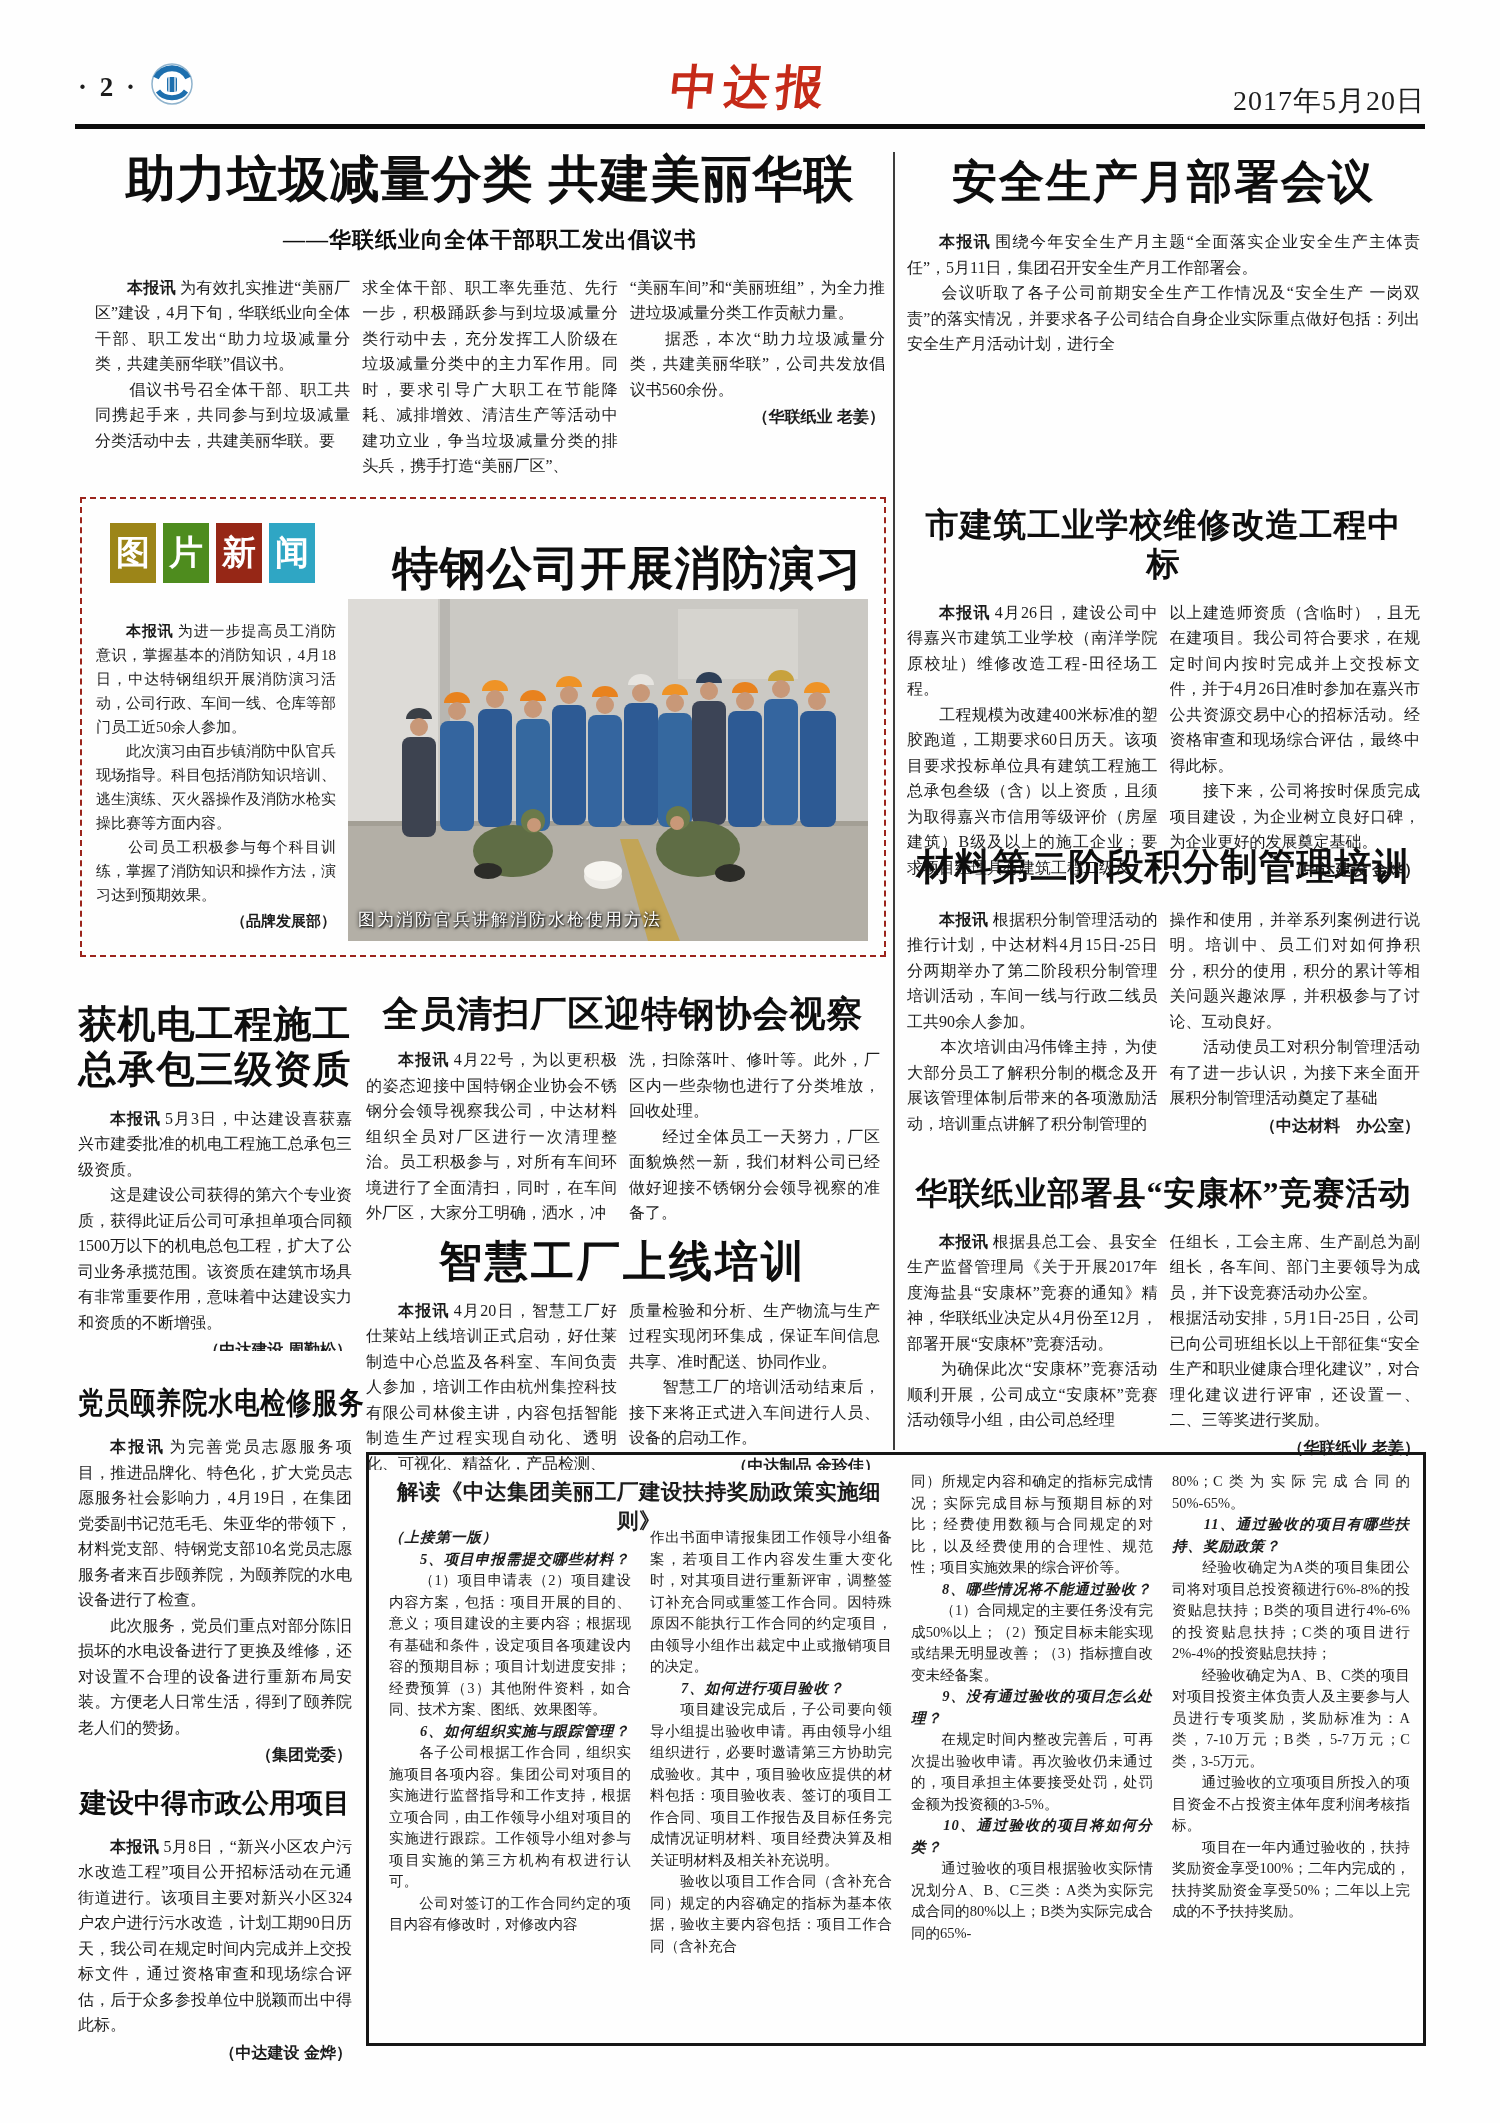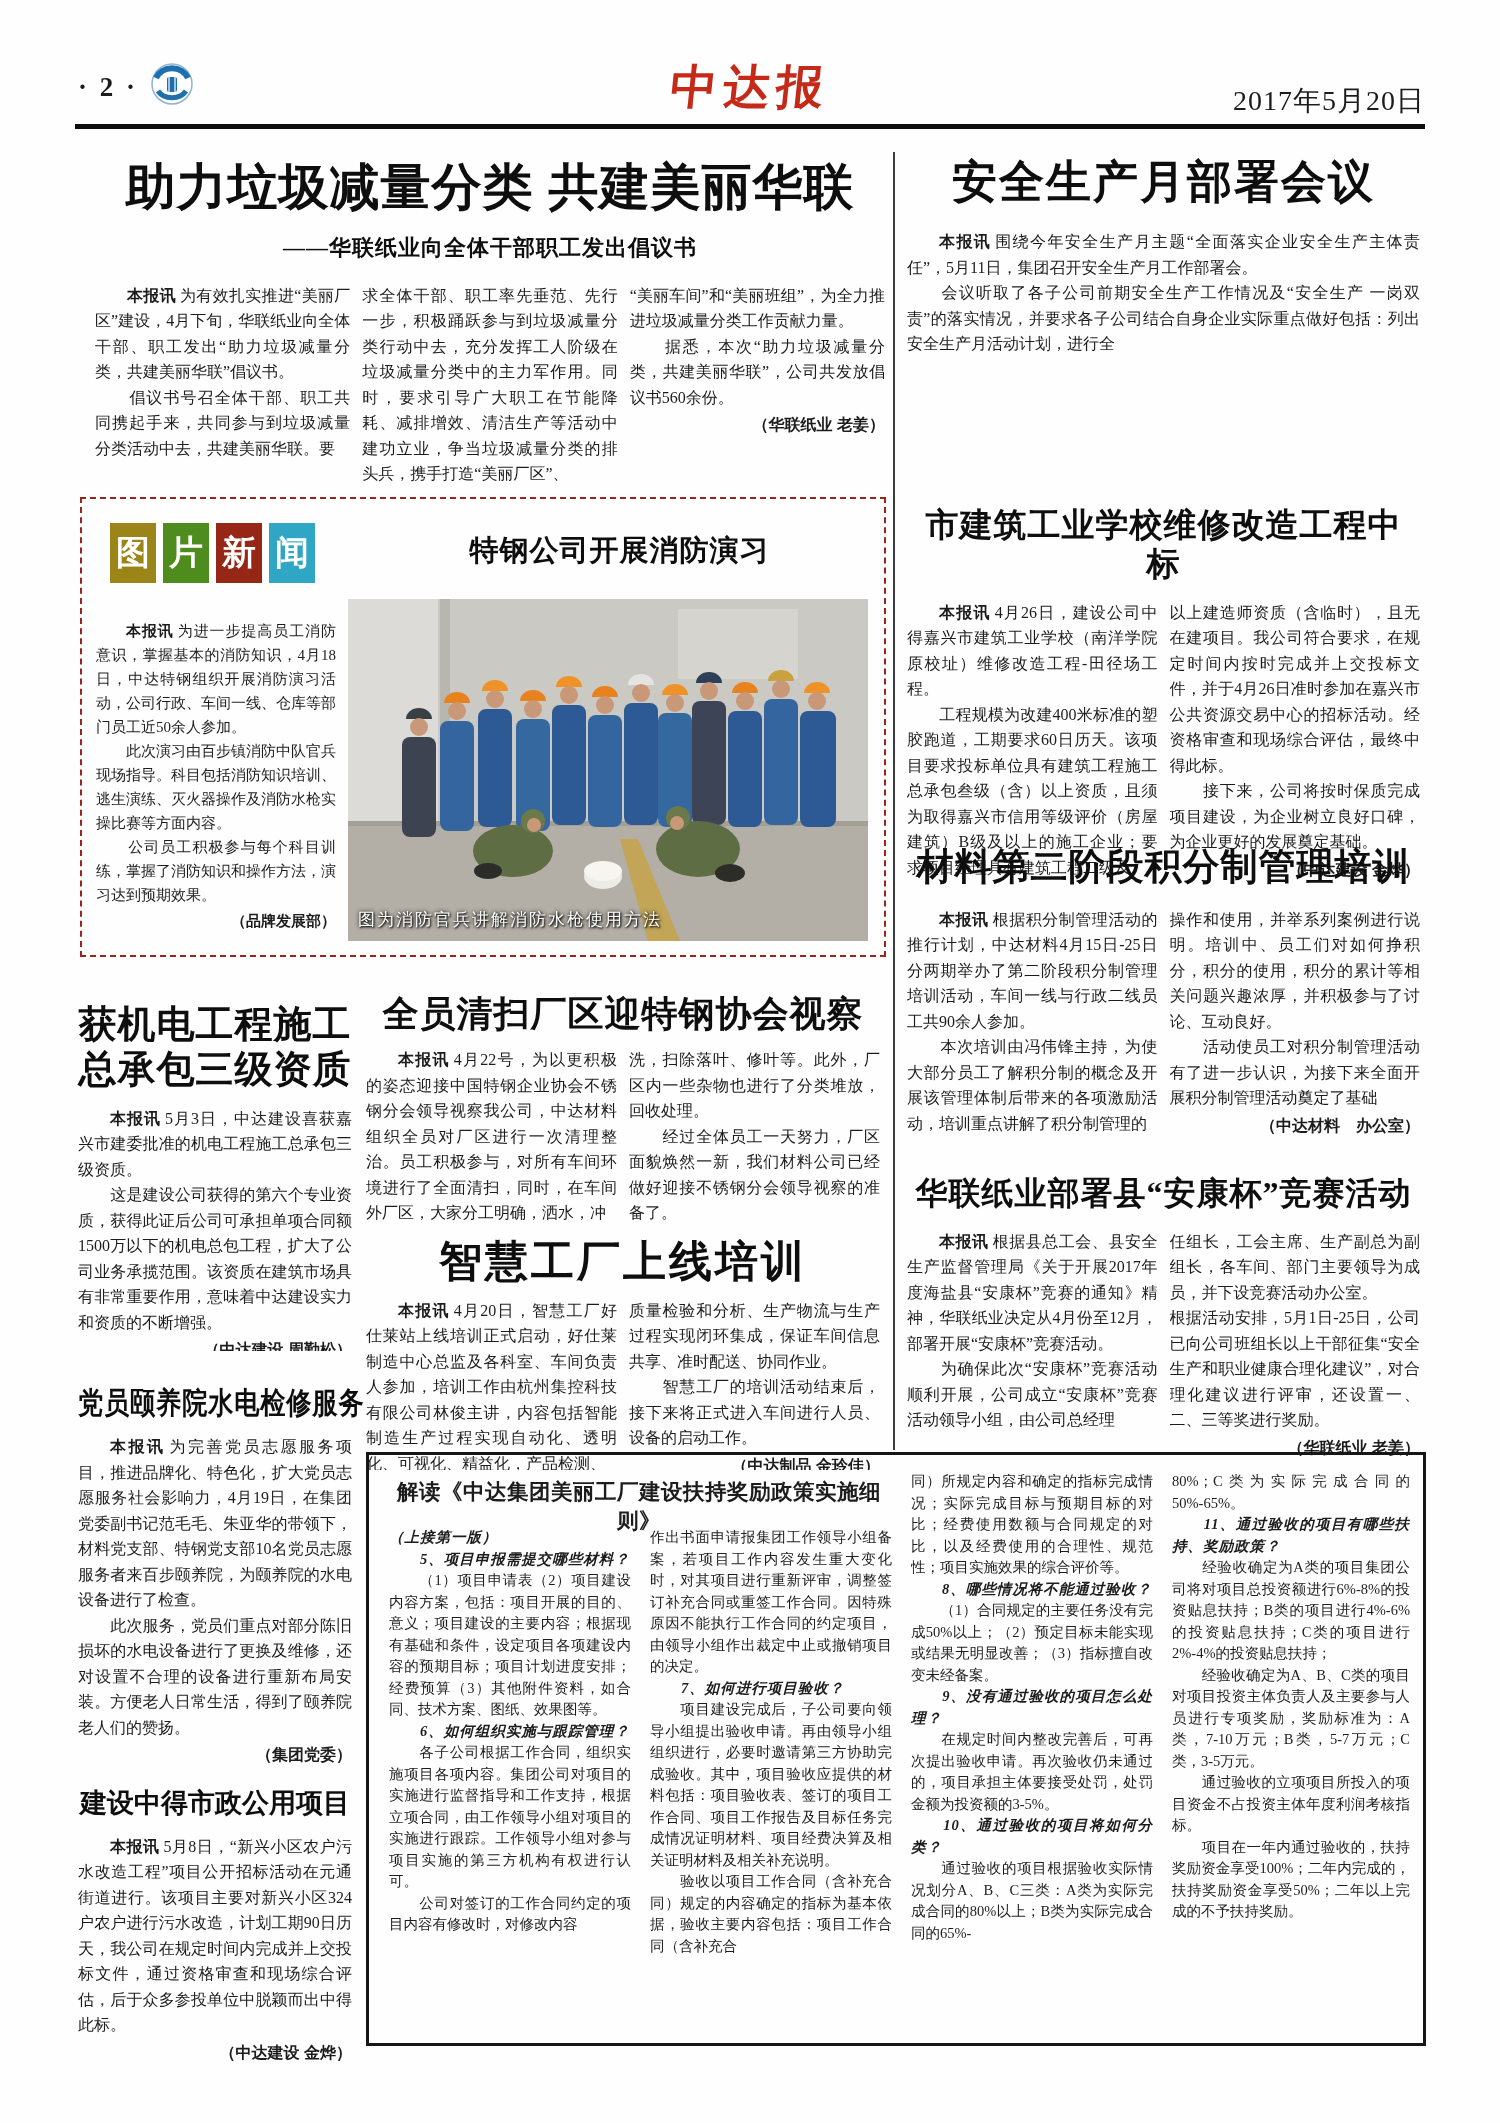--- a/index.html
+++ b/index.html
@@ -52,21 +52,21 @@
       <path d="M19,13 v19 M25,13 v19" stroke="#ffffff" stroke-width="1.2"></path>
     </svg>
   </div>
   <div class="abs masthead" style="top:56px;">中达报</div>
   <div class="abs issue-date" style="right:75px;top:82px;">2017年5月20日</div>
   <div class="abs headrule" style="left:75px;top:124px;width:1350px;height:5px;"></div>
 
   <div class="abs vrule" style="left:893px;top:152px;height:1298px;"></div>
 
   <section class="abs" style="left:95px;top:146px;width:790px;">
-    <h1 class="t hei" style="font-size:50px;margin:12px;">助力垃圾减量分类 共建美丽华联</h1>
+    <h1 class="t hei" style="font-size:50px;margin:4px;">助力垃圾减量分类 共建美丽华联</h1>
     <div class="t" style="font-size:22px;margin-top:18px;">——华联纸业向全体干部职工发出倡议书</div>
     <div class="cols body-txt" style="margin-top:22px;height:205px;">
       <div class="col">
         <p class="leadp"><b class="lead">本报讯</b><span>为有效扎实推进“美丽厂区”建设，4月下旬，华联纸业向全体干部、职工发出“助力垃圾减量分类，共建美丽华联”倡议书。</span></p>
         <div>
             <p class="para">　　倡议书号召全体干部、职工共同携起手来，共同参与到垃圾减量分类活动中去，共建美丽华联。要</p>
           </div>
       </div>
       <div class="col">
           <div>
@@ -92,21 +92,21 @@
             <p class="para">　　会议听取了各子公司前期安全生产工作情况及“安全生产 一岗双责”的落实情况，并要求各子公司结合自身企业实际重点做好包括：列出安全生产月活动计划，进行全</p>
           </div>
       </div>
     </div>
   </section>
 
   <section class="abs pn-box" style="left:80px;top:497px;width:802px;height:456px;">
     <div class="abs" style="left:28px;top:24px;">
       <span class="pn-tile lg0">图</span><span class="pn-tile lg1">片</span><span class="pn-tile lg2">新</span><span class="pn-tile lg3">闻</span>
     </div>
-    <h2 class="abs t hei" style="left:290px;top:34px;width:495px;font-size:29px;margin:0;">特钢公司开展消防演习</h2>
+    <h2 class="abs t hei" style="left:290px;top:34px;width:495px;font-size:46px;margin:8px;">特钢公司开展消防演习</h2>
     <div class="abs col" style="left:14px;top:120px;width:240px;height:322px;font-size:15px;line-height:24px;">
       <p class="leadp"><b class="lead">本报讯</b><span>为进一步提高员工消防意识，掌握基本的消防知识，4月18日，中达特钢组织开展消防演习活动，公司行政、车间一线、仓库等部门员工近50余人参加。</span></p>
       <div>
           <p class="para">　　此次演习由百步镇消防中队官兵现场指导。科目包括消防知识培训、逃生演练、灭火器操作及消防水枪实操比赛等方面内容。</p>
           <p class="para">　　公司员工积极参与每个科目训练，掌握了消防知识和操作方法，演习达到预期效果。</p>
         </div>
       <p class="sig">（品牌发展部）</p>
     </div>
     <div class="abs photo-wrap" style="left:266px;top:100px;width:520px;height:342px;">
       <svg width="520" height="342" viewBox="0 0 520 342">

